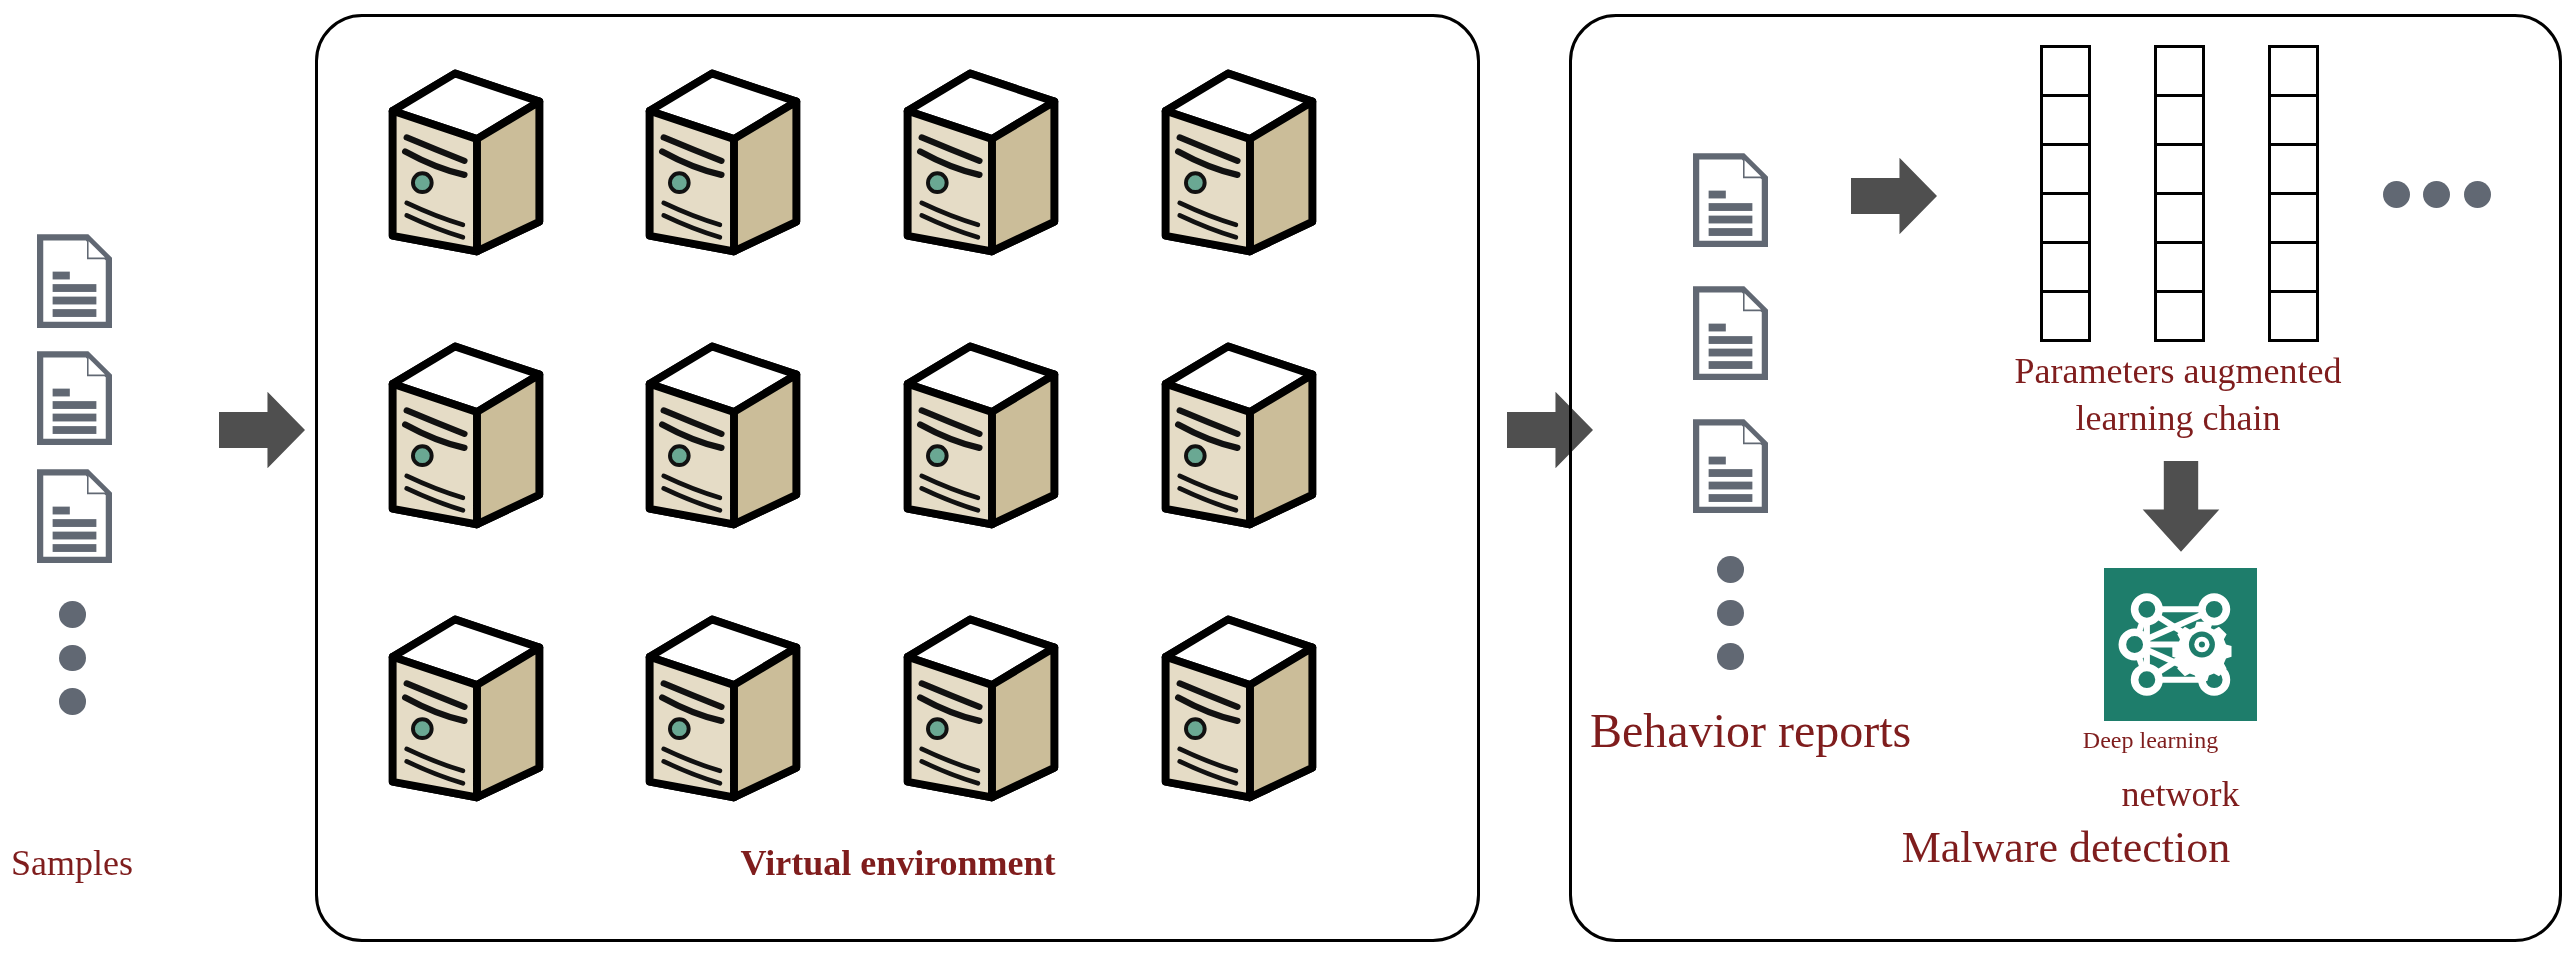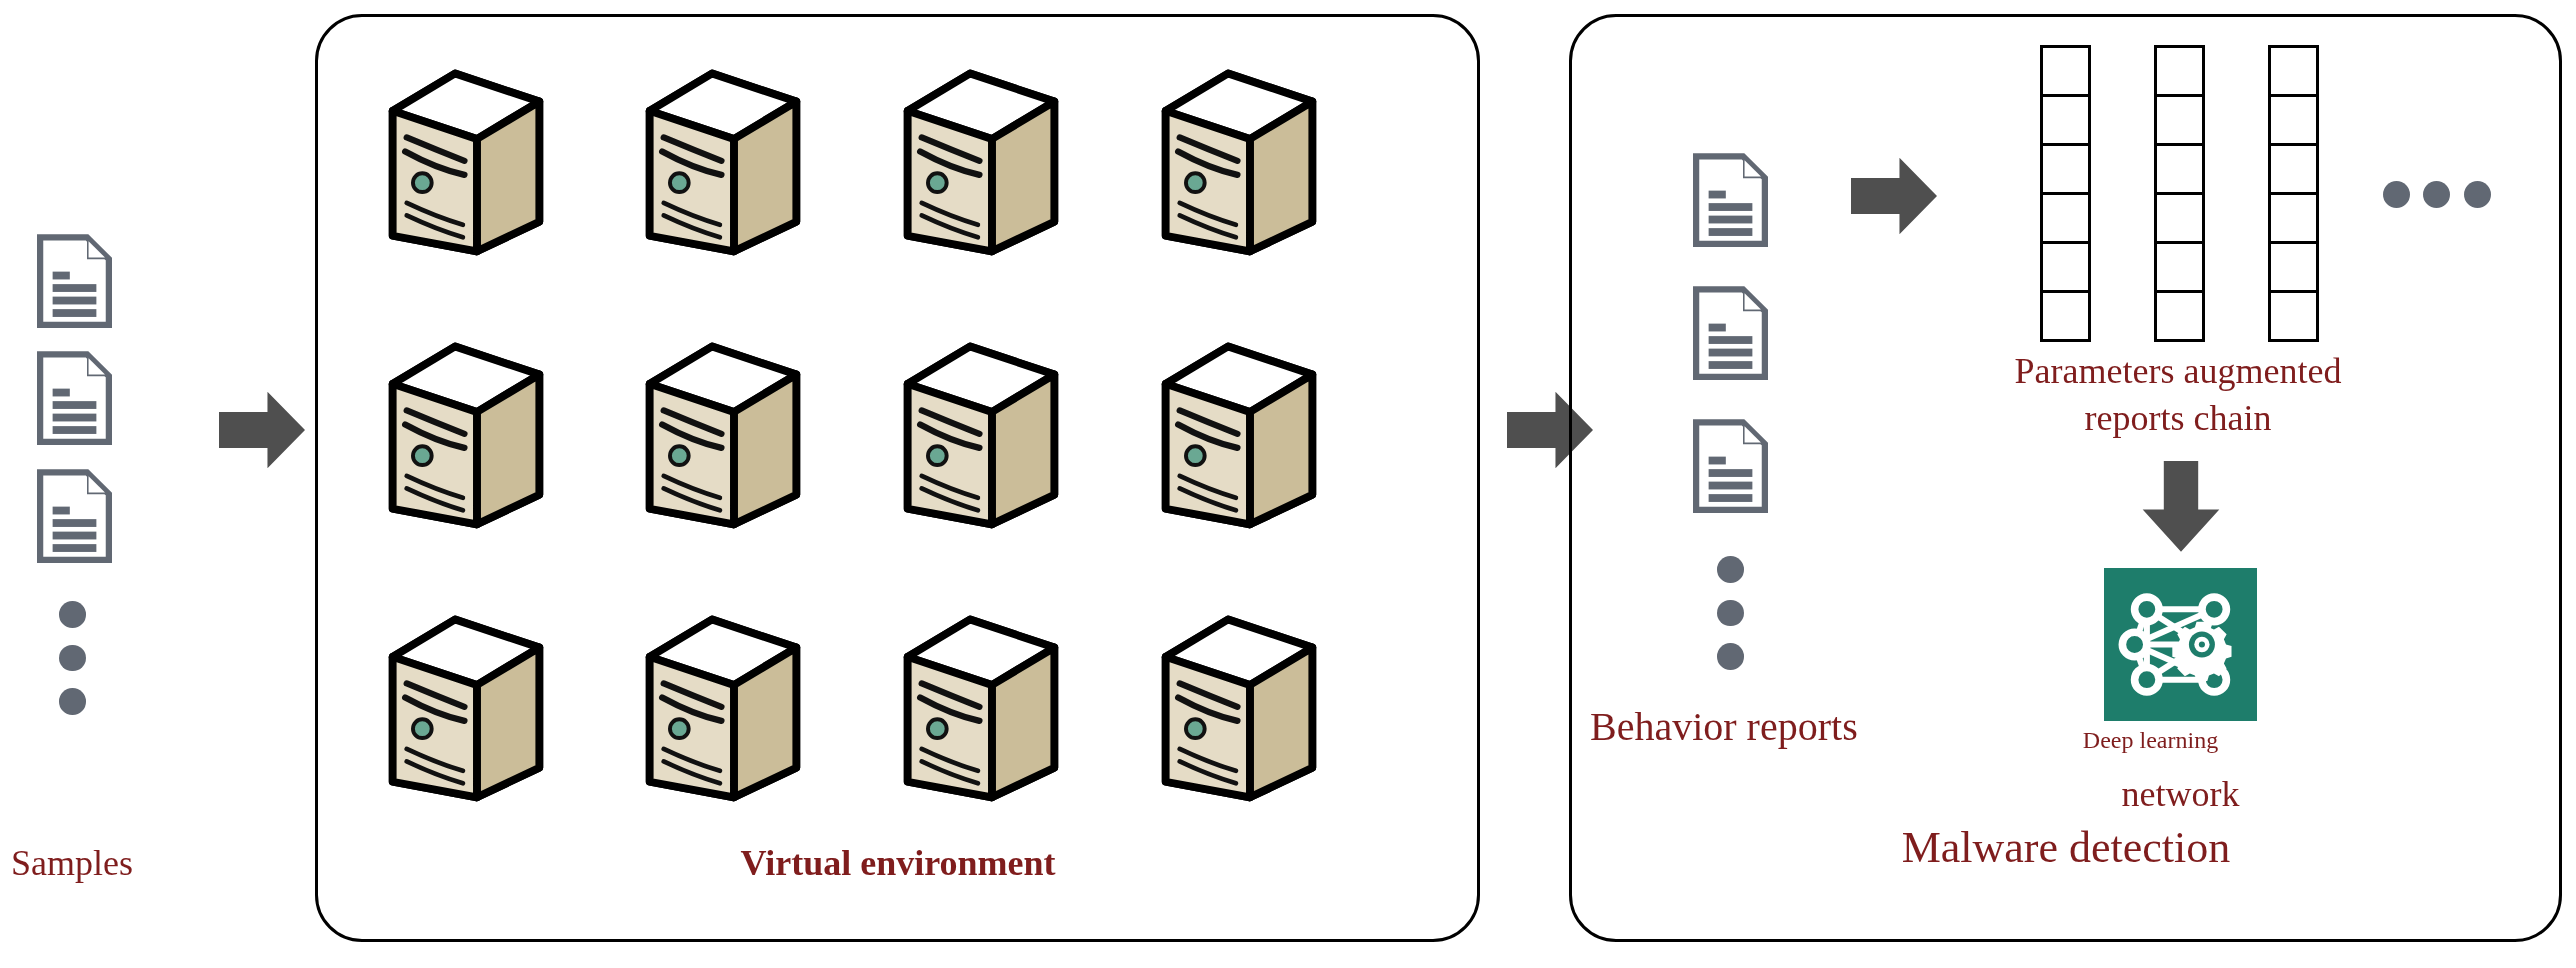--- a/index.html
+++ b/index.html
@@ -337,21 +337,21 @@
       <rect x="10" y="48" width="28" height="5" fill="#616873"></rect>
     </svg>
   </div>
 
   <div class="dots-v" style="left:1717px; top:556px; gap:17px;">
     <span class="dot" style="width:26.5px;height:26.5px;"></span>
     <span class="dot" style="width:26.5px;height:26.5px;"></span>
     <span class="dot" style="width:26.5px;height:26.5px;"></span>
   </div>
 
-  <div class="caption" style="left:1590px; top:703px; font-size:40px;">Behavior reports</div>
+  <div class="caption" style="left:1590px; top:703px; font-size:48px;">Behavior reports</div>
 
   <div class="arrow" style="left:1851px; top:153px; width:86px; height:86px;">
     <svg width="86" height="86" viewBox="0 0 110 110">
       <path d="M0 32 H62 V6 L110 55 L62 104 V78 H0 Z" fill="#4f4f4f"></path>
     </svg>
   </div>
 
   <div class="vec-col" style="left:2040px; top:45px; width:51px; height:297px;">
     <div class="vec-cell"></div>
     <div class="vec-cell"></div>
@@ -379,21 +379,21 @@
     <div class="vec-cell"></div>
   </div>
 
   <div class="dots-h" style="left:2383px; top:181px; gap:13.3px;">
     <span class="dot" style="width:27px;height:27px;"></span>
     <span class="dot" style="width:27px;height:27px;"></span>
     <span class="dot" style="width:27px;height:27px;"></span>
   </div>
 
   <div class="caption center" style="left:1936px; top:350px; width:484px; font-size:36px;">Parameters augmented</div>
-  <div class="caption center" style="left:1936px; top:397px; width:484px; font-size:36px;">reports chain</div>
+  <div class="caption center" style="left:1936px; top:397px; width:484px; font-size:36px;">learning chain</div>
 
   <div class="arrow" style="left:2138px; top:461px; width:86px; height:94px;">
     <svg width="86" height="94" viewBox="0 0 110 120">
       <path d="M33 0 H77 V62 H104 L55 116 L6 62 H33 Z" fill="#4f4f4f"></path>
     </svg>
   </div>
 
   <div class="dl-tile" style="left:2104px; top:568px; width:153px; height:153px;">
     <svg width="153" height="153" viewBox="0 0 100 100">
       <g stroke="#ffffff" stroke-width="4" fill="none">

